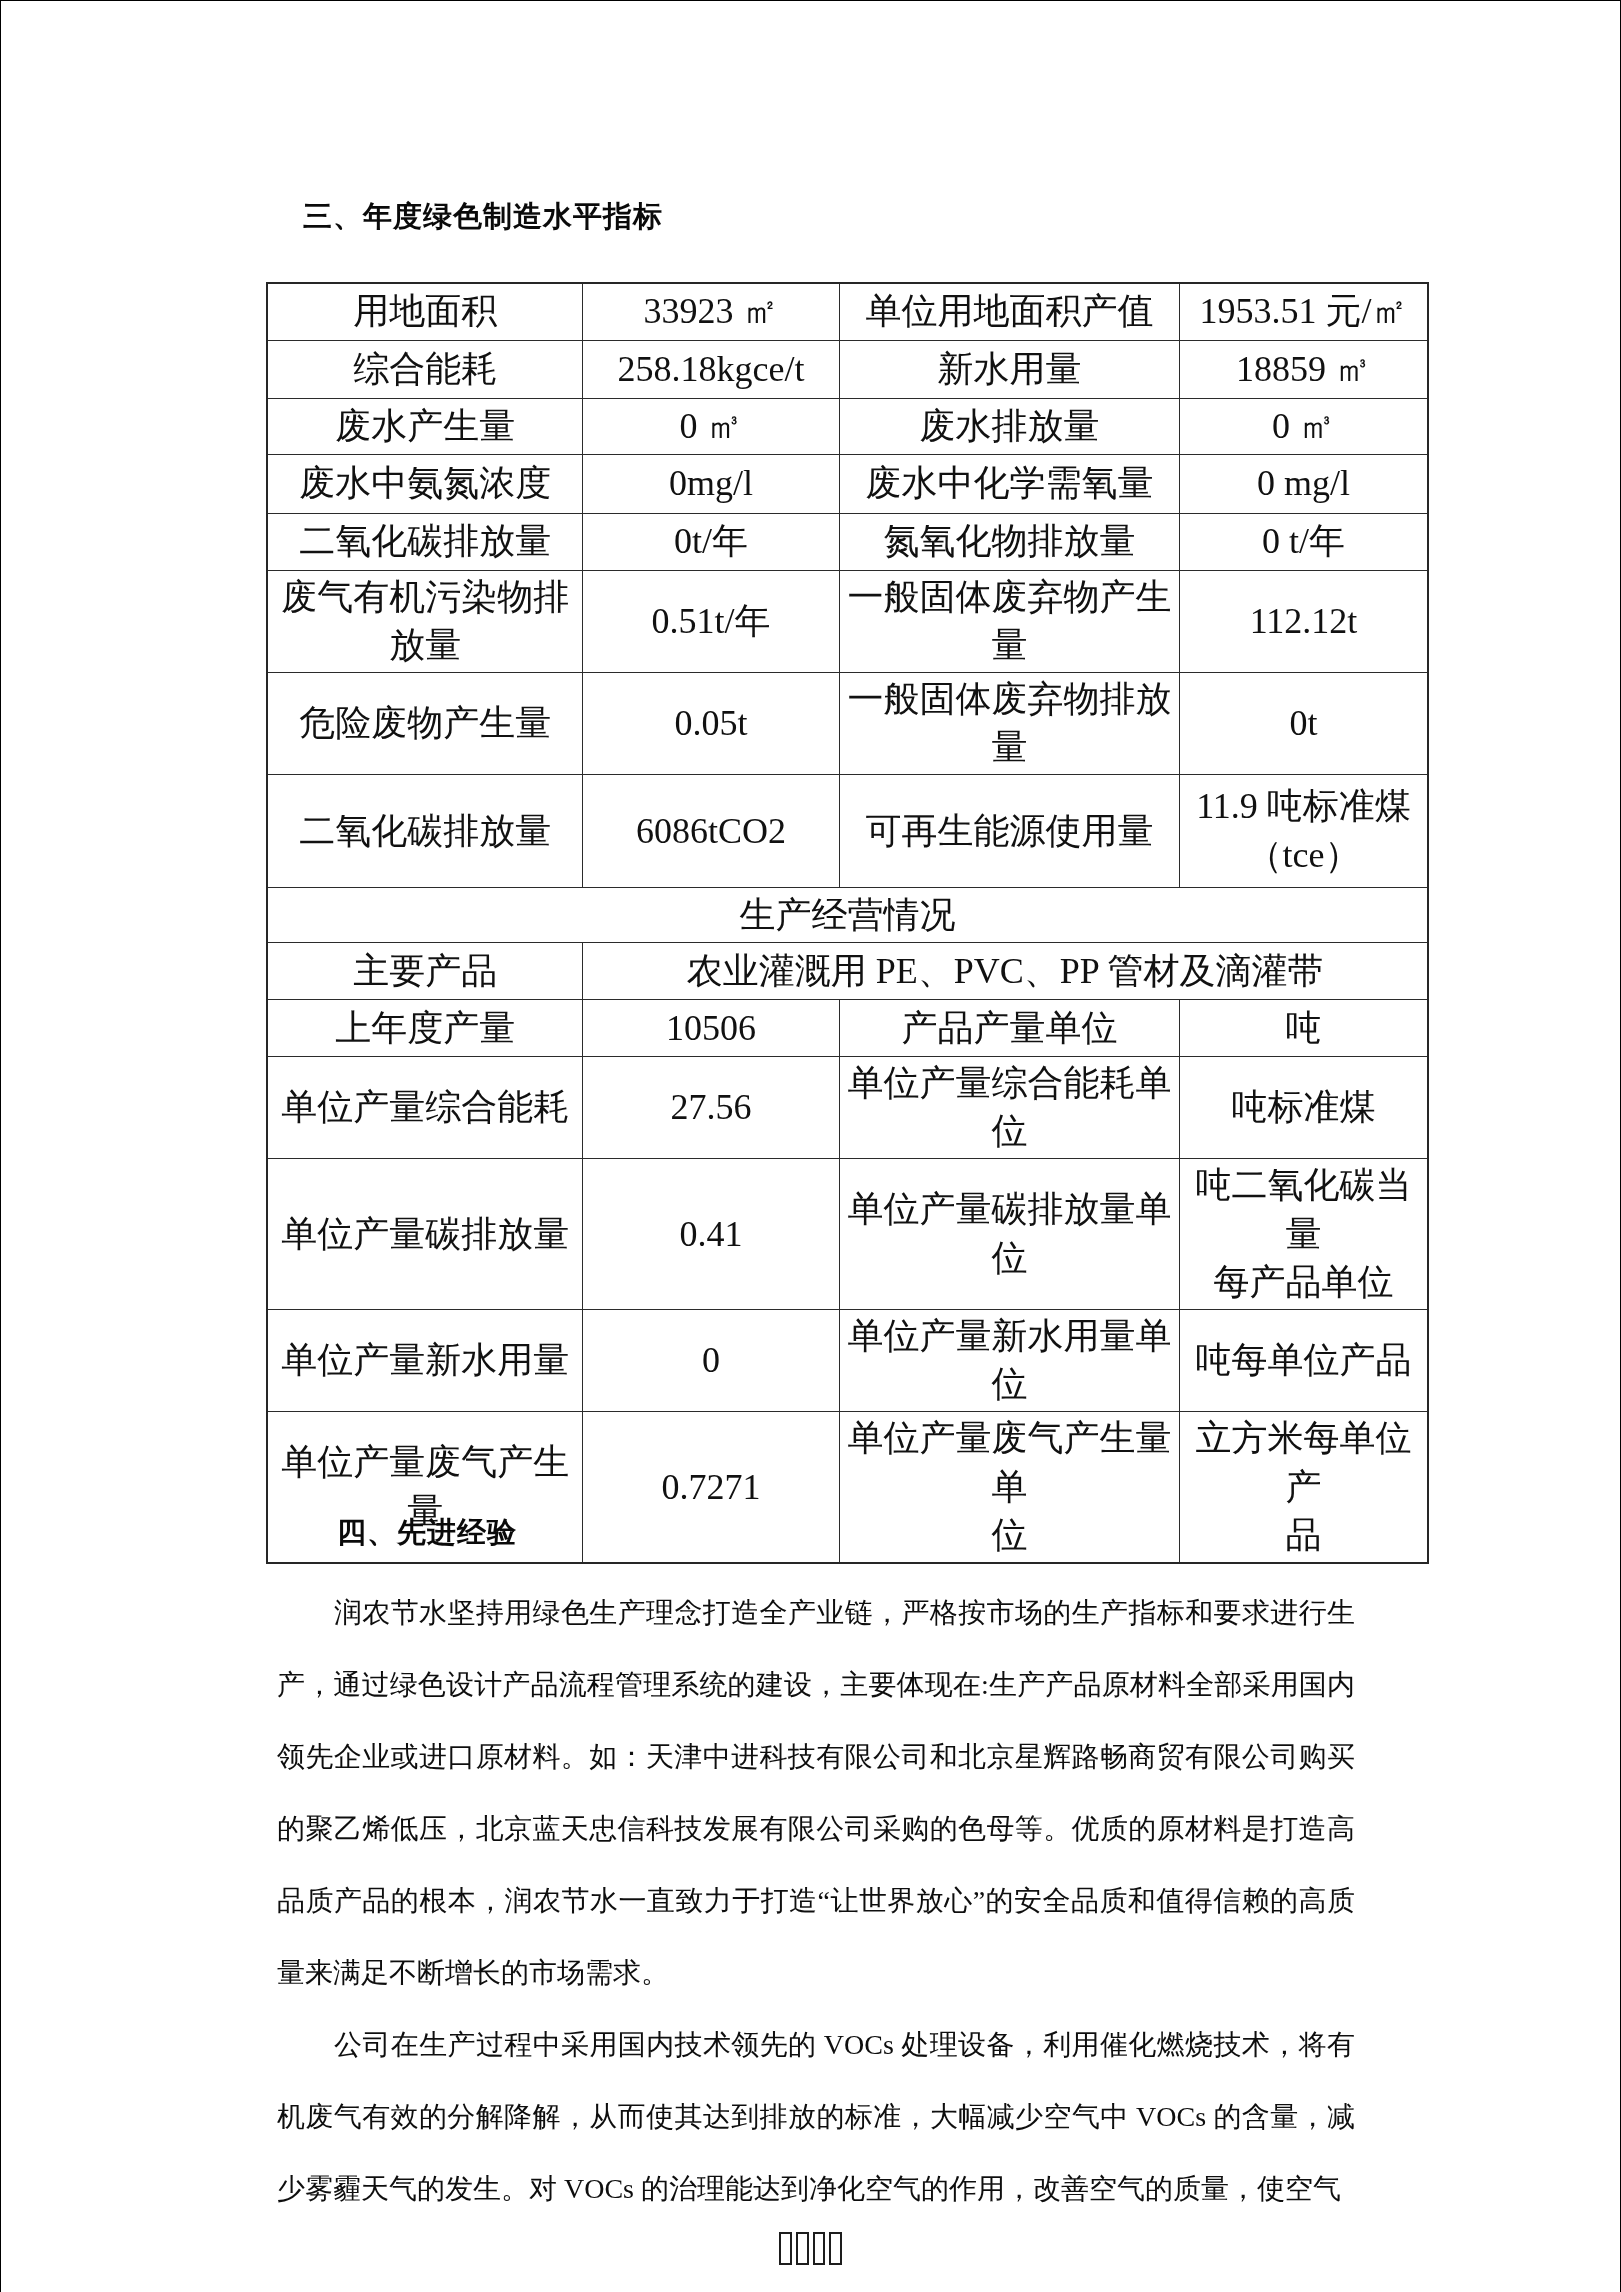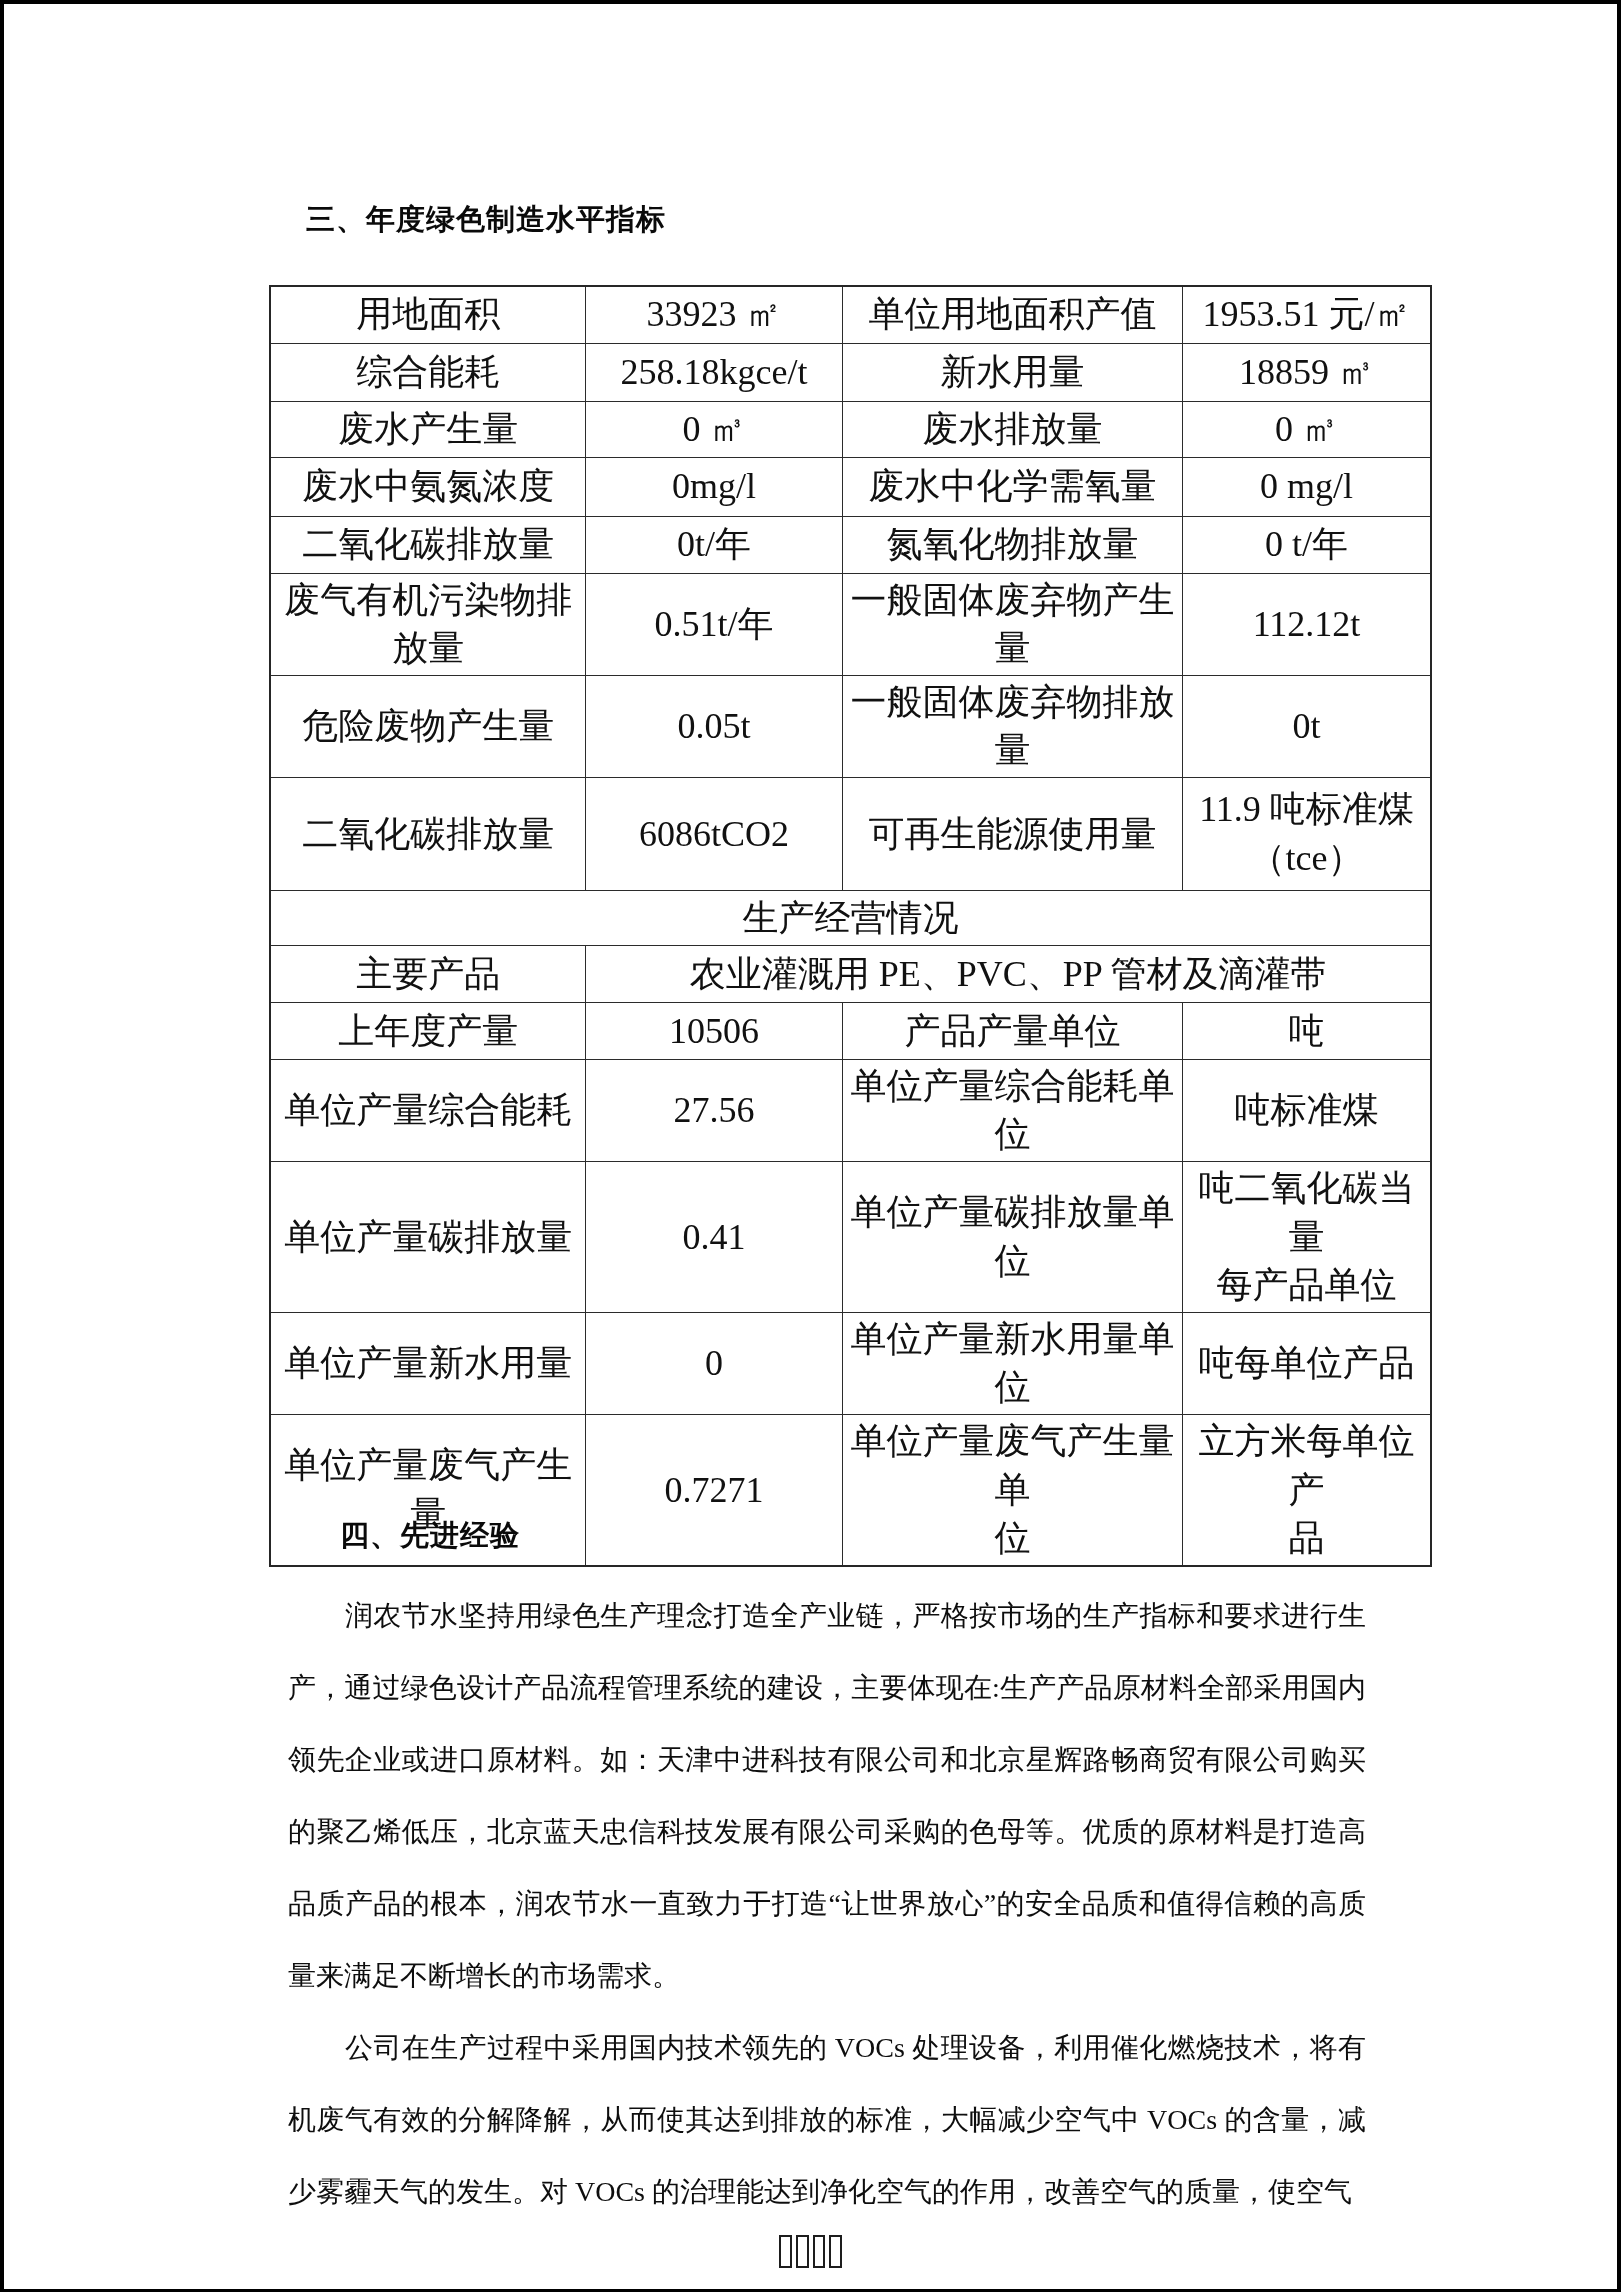--- a/index.html
+++ b/index.html
@@ -3,21 +3,21 @@
 <meta charset="utf-8">
 <style>
   html,body{margin:0;padding:0;background:#9c9c9c;}
   #page{
     position:relative;
     width:1621px;height:2293px;
     background:#ffffff;
     font-family:"Liberation Serif","DejaVu Serif",serif;
     color:#111;
     overflow:hidden;
-    border:4px solid #000000;
+    border:1px solid #000000;
     box-sizing:border-box;
     text-decoration:underline;
   }
   .sec-title{
     position:absolute;
     font-size:29px;
     font-weight:bold;
     letter-spacing:1px;
     color:#0a0a0a;
     white-space:nowrap;
@@ -48,21 +48,20 @@
   tr.lh25 td{line-height:2.5;}
 
   .body-text{
     position:absolute;
     left:276px;top:1576px;
     width:1078px;
     font-size:28px;
     line-height:72px;
     text-align:justify;
     color:#0e0e0e;
-    margin-left:8px;
   }
   .body-text p{margin:0;text-indent:57px;}
 
   #footer{
     position:absolute;
     left:0;top:2231px;width:100%;
     text-align:center;
   }
   .tofu{
     display:inline-block;

